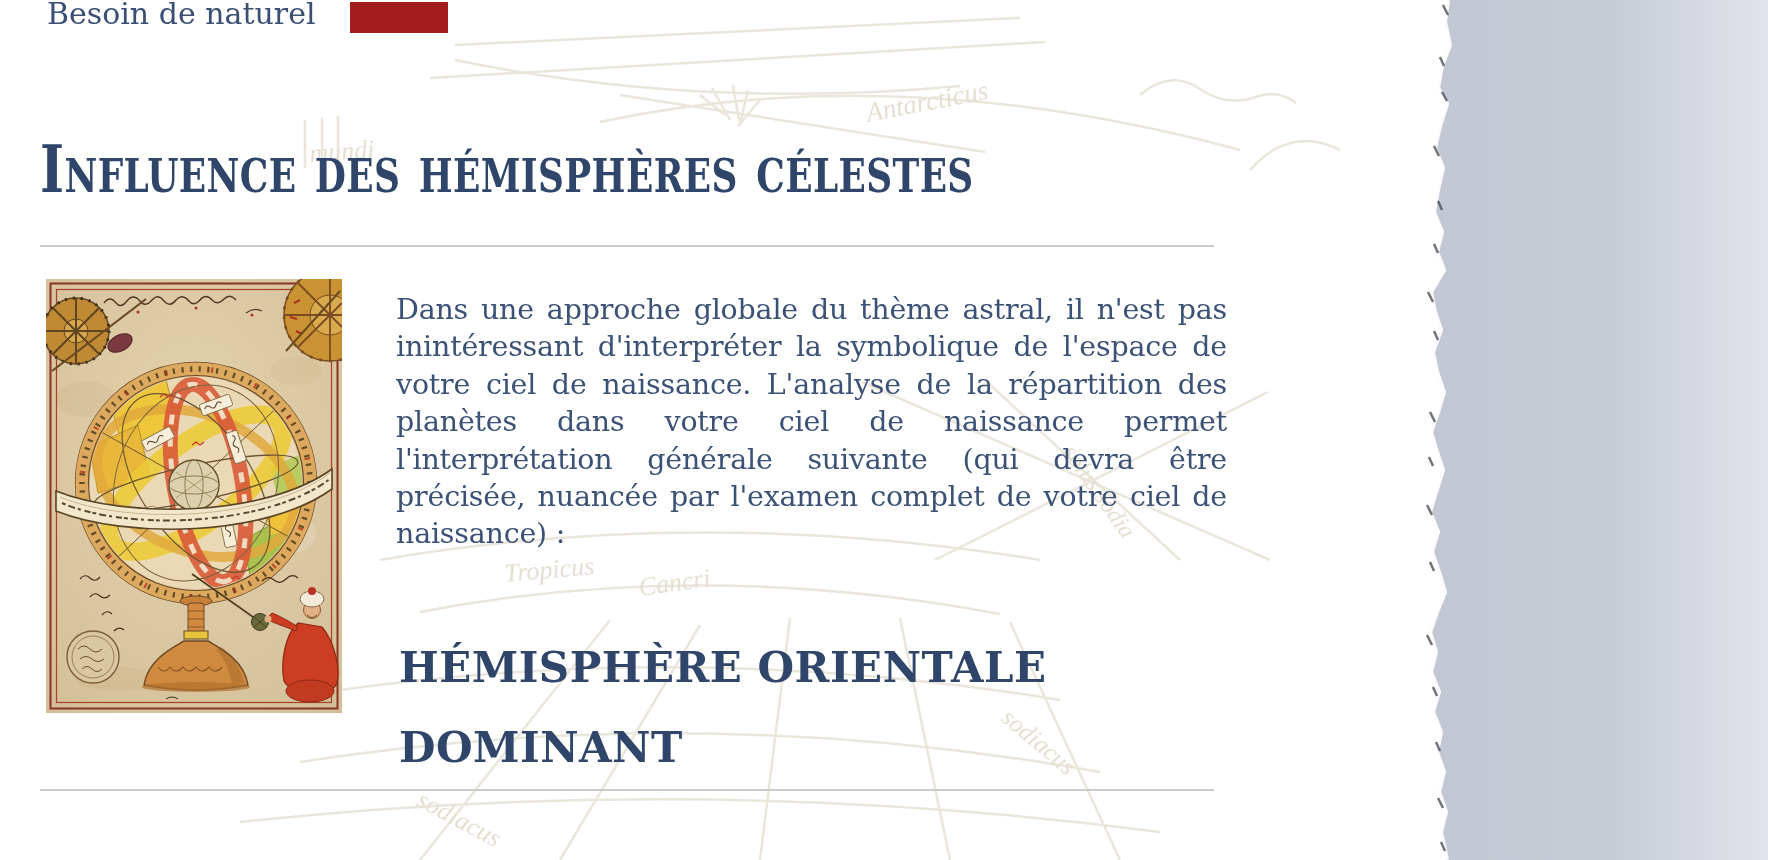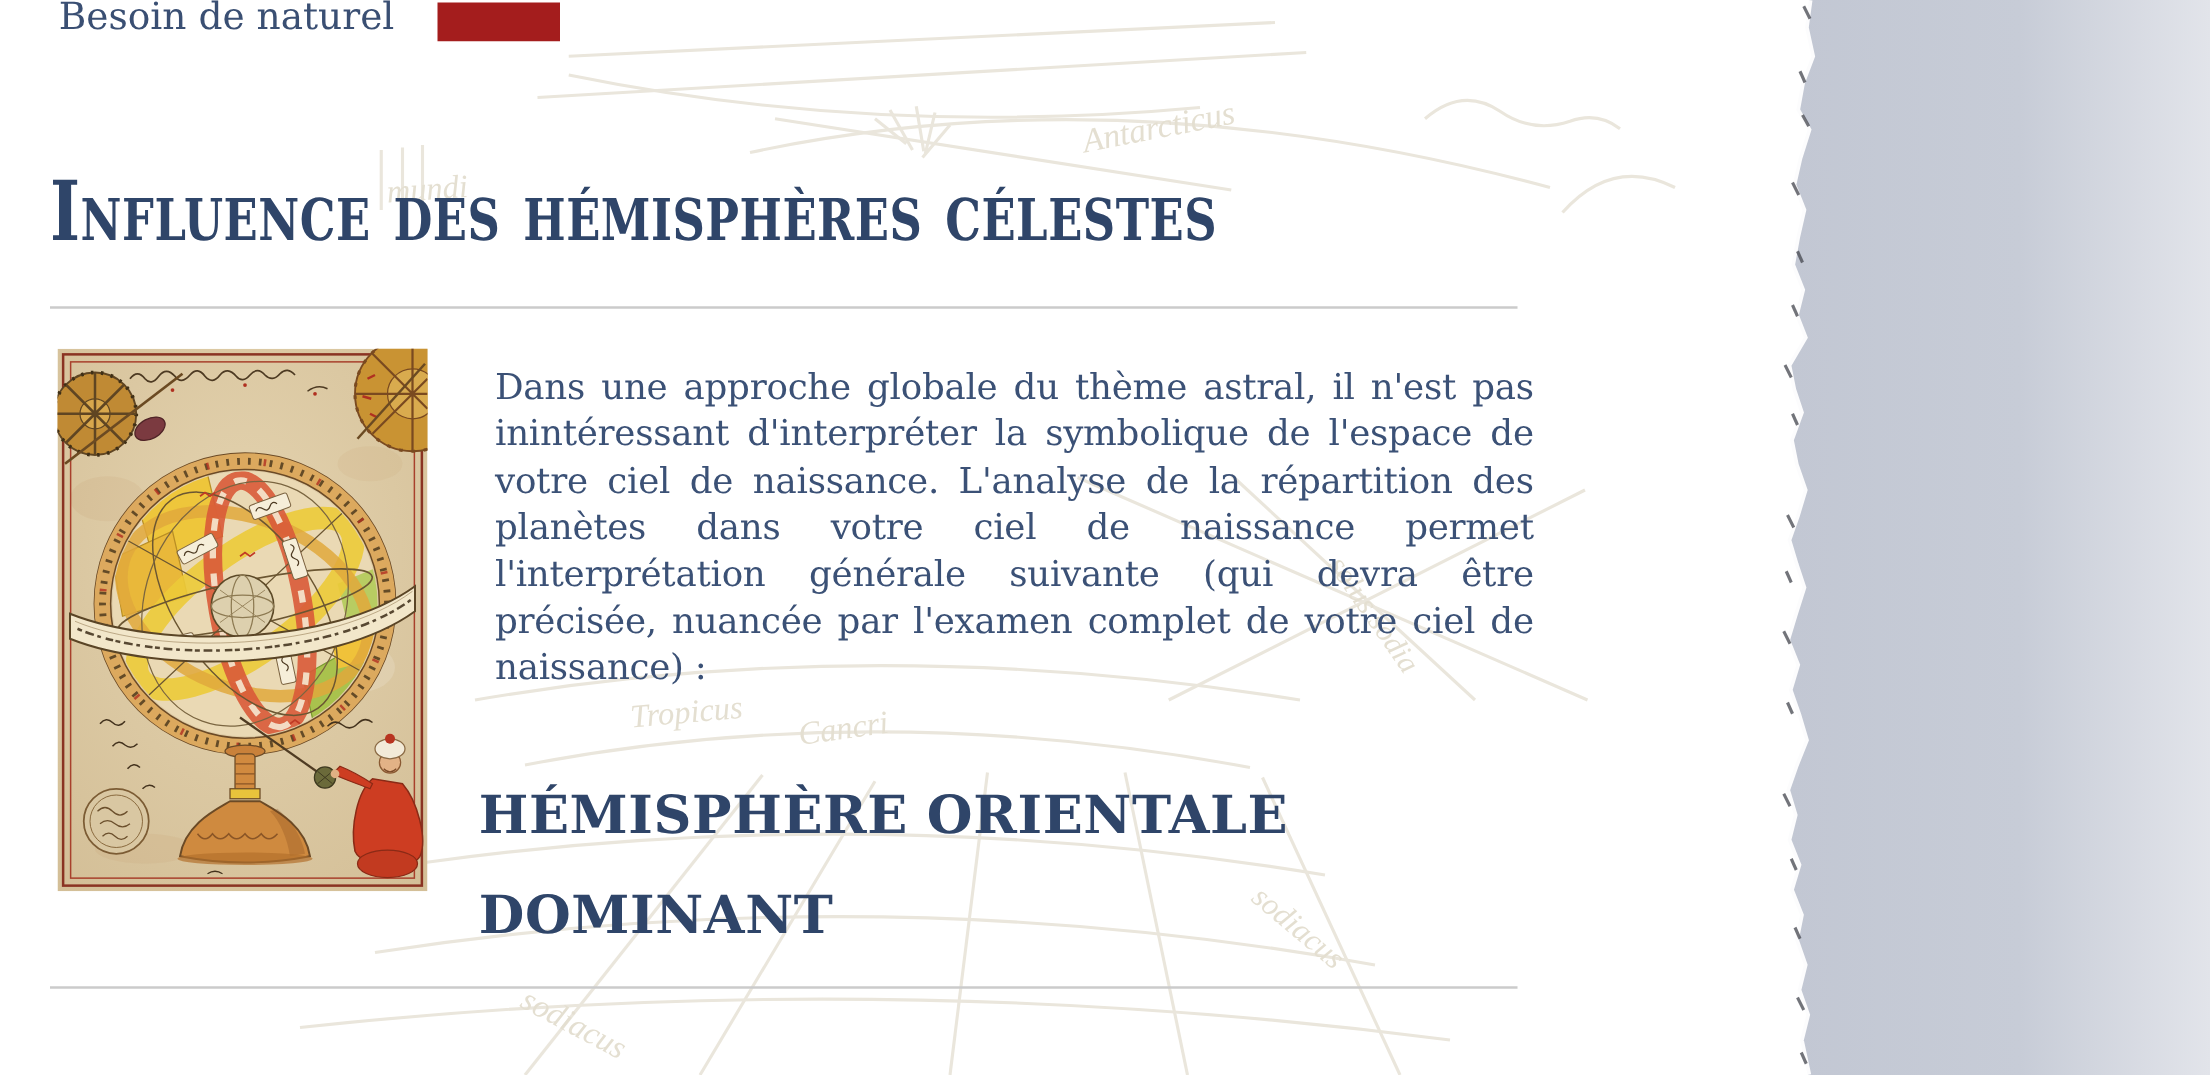--- a/index.html
+++ b/index.html
@@ -207,21 +207,21 @@
       <circle cx="47" cy="378" r="21" fill="none" stroke="#8a6a3e" stroke-width=".8"></circle>
       <path d="M32,370 q6,-6 12,0 t12,0 M34,380 q6,-5 12,0 t12,0 M36,390 q5,-5 10,0 t10,0" fill="none" stroke="#6b4f2c"></path>
       <path d="M34,300 q5,-6 10,-1 q5,5 10,-1 M44,318 q5,-6 10,-1 q5,4 10,-1 M56,336 q5,-6 10,-1 M68,352 q5,-5 10,-1" fill="none" stroke="#43321d" stroke-width="1.2"></path>
       <path d="M216,302 q6,-6 12,-1 q6,5 12,-1 q6,-6 12,-1" fill="none" stroke="#43321d" stroke-width="1.2"></path>
       <path d="M120,420 q6,-4 12,0" fill="none" stroke="#43321d" stroke-width="1"></path>
     </svg>
   </div>
 
   <p class="content-el intro" style="margin:13px;">Dans une approche globale du thème astral, il n'est pas inintéressant d'interpréter la symbolique de l'espace de votre ciel de naissance. L'analyse de la répartition des planètes dans votre ciel de naissance permet l'interprétation générale suivante (qui devra être précisée, nuancée par l'examen complet de votre ciel de naissance) :</p>
 
-  <h2 class="content-el subheading" style="margin:0;">HÉMISPHÈRE ORIENTALE DOMINANT</h2>
+  <h2 class="content-el subheading" style="margin:16px;">HÉMISPHÈRE ORIENTALE DOMINANT</h2>
 
   <div class="content-el rule rule-2"></div>
 
 
   <svg class="layer torn" width="1768" height="860" viewBox="0 0 1768 860" aria-hidden="true">
     <defs>
       <linearGradient id="tornGrad" x1="0" y1="0" x2="1" y2="0">
         <stop offset="0%" stop-color="#c2c7d3"></stop>
         <stop offset="55%" stop-color="#c7ccd7"></stop>
         <stop offset="100%" stop-color="#e2e4ea"></stop>

